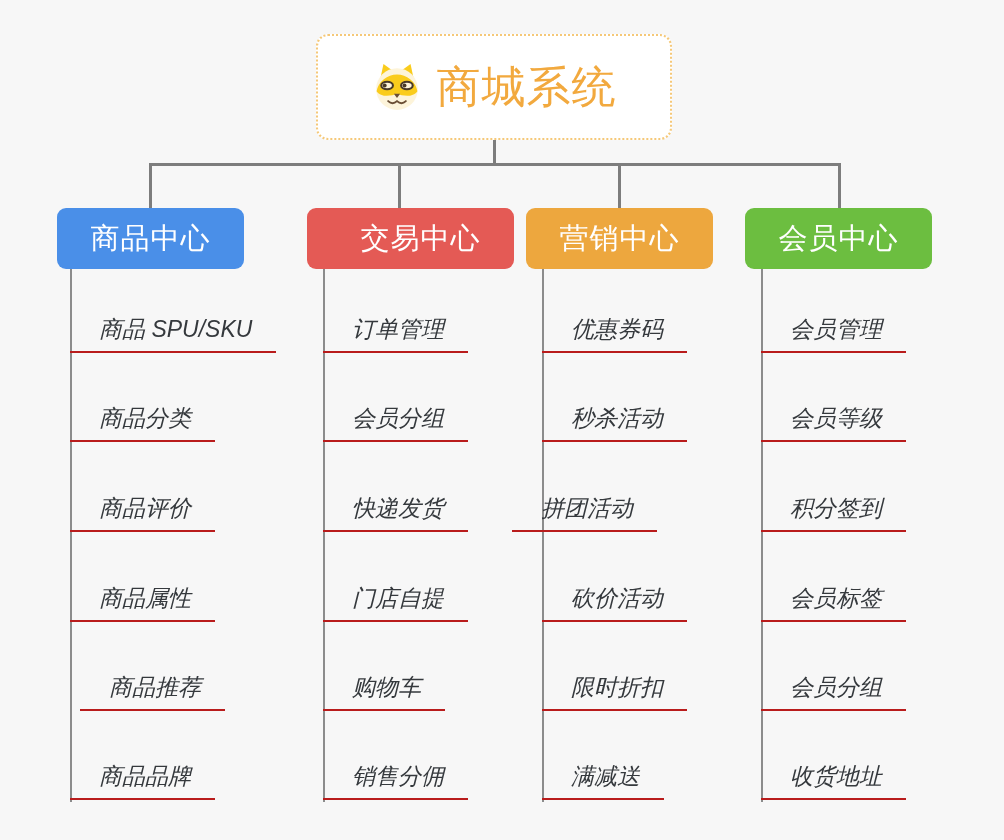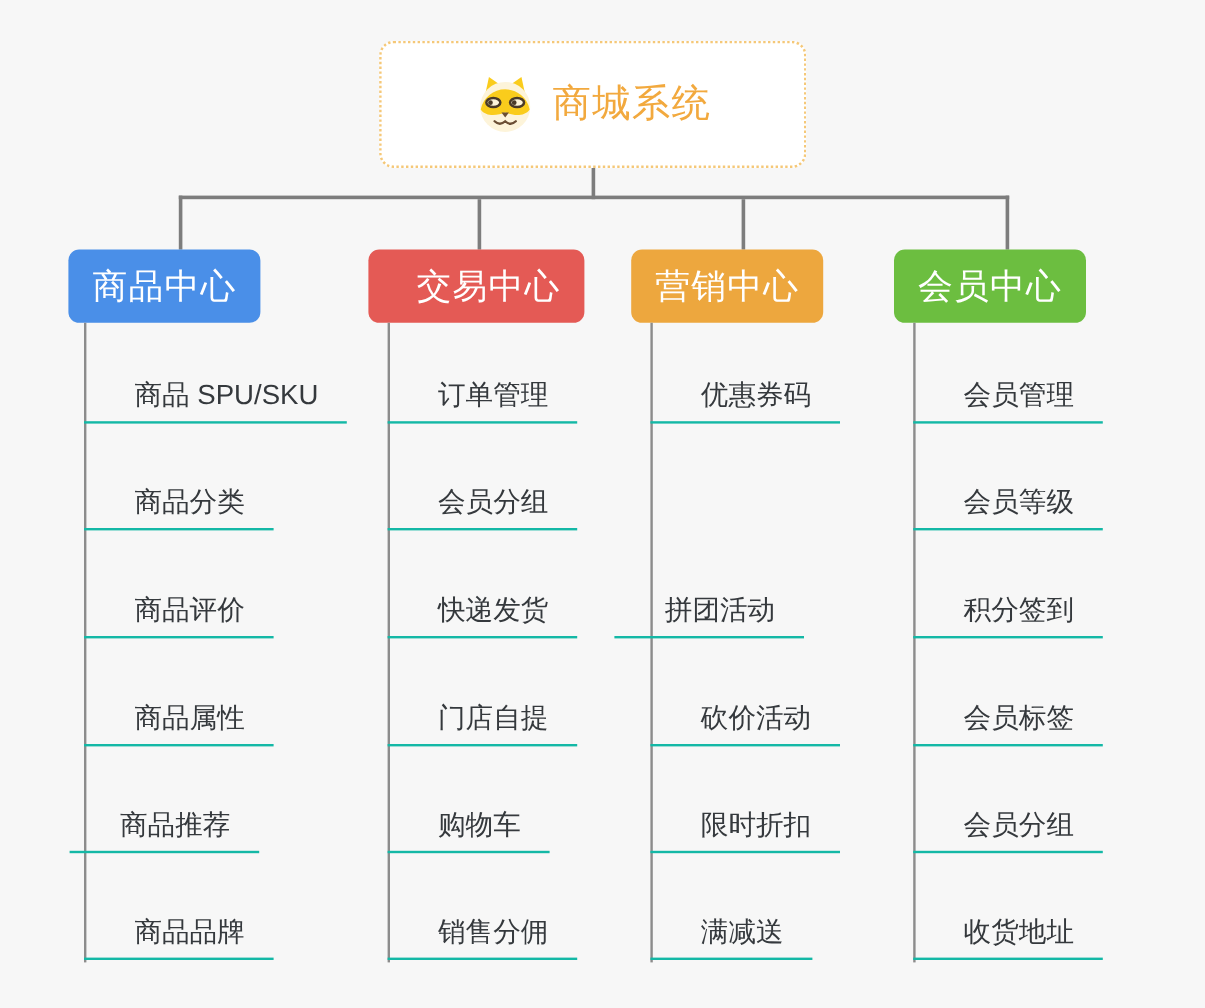--- a/index.html
+++ b/index.html
@@ -22,48 +22,49 @@
   .root-node{
     position:absolute;
     left:316px;top:34px;width:356px;height:106px;
     background:#ffffff;
     border:2px dotted #f5c878;
     border-radius:12px;
     box-sizing:border-box;
     display:flex;align-items:center;justify-content:center;gap:15px;
   }
   .root-title{
-    font-size:32px;
+    font-size:44px;
     letter-spacing:1px;
     color:#f2a93e;
     font-weight:500;
   }
   .dog-icon{width:50px;height:48px;flex:0 0 auto;}
   
   .branch-node{
     position:absolute;
-    top:208px;height:61px;width:160px;
+    top:208px;height:61px;width:187px;
     border-radius:9px;
     display:flex;align-items:center;justify-content:center;
     color:#ffffff;
     font-size:29px;
     letter-spacing:1px;
   }
   
   .vline{position:absolute;width:2px;background:#8c8c8c;top:269px;height:533px;}
   .leaf{
     position:absolute;
     height:46px;
     display:flex;align-items:flex-end;
-    padding:0 24px 6px 42px;
-    border-bottom:2px solid #14b8a6;
+    padding:0 24px 6px 29px;
+    border-bottom:2px solid #b91c1c;
     font-size:23px;
     color:#35393d;
     white-space:nowrap;
     box-sizing:border-box;
+    font-style:italic;
   }
 </style>
 </head>
 <body>
 
 <div class="canvas">
 
   <div class="conn v" style="left:493px;top:140px;height:26px;"></div>
   <div class="conn h" style="left:149px;top:163px;width:692px;"></div>
   <div class="conn v" style="left:149px;top:163px;height:45px;"></div>
@@ -94,31 +95,32 @@
 
   <div class="vline" style="left:70px;"></div>
   <div class="vline" style="left:323px;"></div>
   <div class="vline" style="left:542px;"></div>
   <div class="vline" style="left:761px;"></div>
 
   <div class="leaf" style="left:70px;top:307px;">商品 SPU/SKU</div>
   <div class="leaf" style="left:70px;top:396px;">商品分类</div>
   <div class="leaf" style="left:70px;top:486px;">商品评价</div>
   <div class="leaf" style="left:70px;top:576px;">商品属性</div>
-  <div class="leaf" style="left:58px;top:665px;">商品推荐</div>
+  <div class="leaf" style="left:80px;top:665px;">商品推荐</div>
   <div class="leaf" style="left:70px;top:754px;">商品品牌</div>
 
   <div class="leaf" style="left:323px;top:307px;">订单管理</div>
   <div class="leaf" style="left:323px;top:396px;">会员分组</div>
   <div class="leaf" style="left:323px;top:486px;">快递发货</div>
   <div class="leaf" style="left:323px;top:576px;">门店自提</div>
   <div class="leaf" style="left:323px;top:665px;">购物车</div>
   <div class="leaf" style="left:323px;top:754px;">销售分佣</div>
 
   <div class="leaf" style="left:542px;top:307px;">优惠券码</div>
+  <div class="leaf" style="left:542px;top:396px;">秒杀活动</div>
   <div class="leaf" style="left:512px;top:486px;">拼团活动</div>
   <div class="leaf" style="left:542px;top:576px;">砍价活动</div>
   <div class="leaf" style="left:542px;top:754px;">满减送</div>
   <div class="leaf" style="left:542px;top:665px;">限时折扣</div>
 
   <div class="leaf" style="left:761px;top:307px;">会员管理</div>
   <div class="leaf" style="left:761px;top:396px;">会员等级</div>
   <div class="leaf" style="left:761px;top:486px;">积分签到</div>
   <div class="leaf" style="left:761px;top:576px;">会员标签</div>
   <div class="leaf" style="left:761px;top:665px;">会员分组</div>

